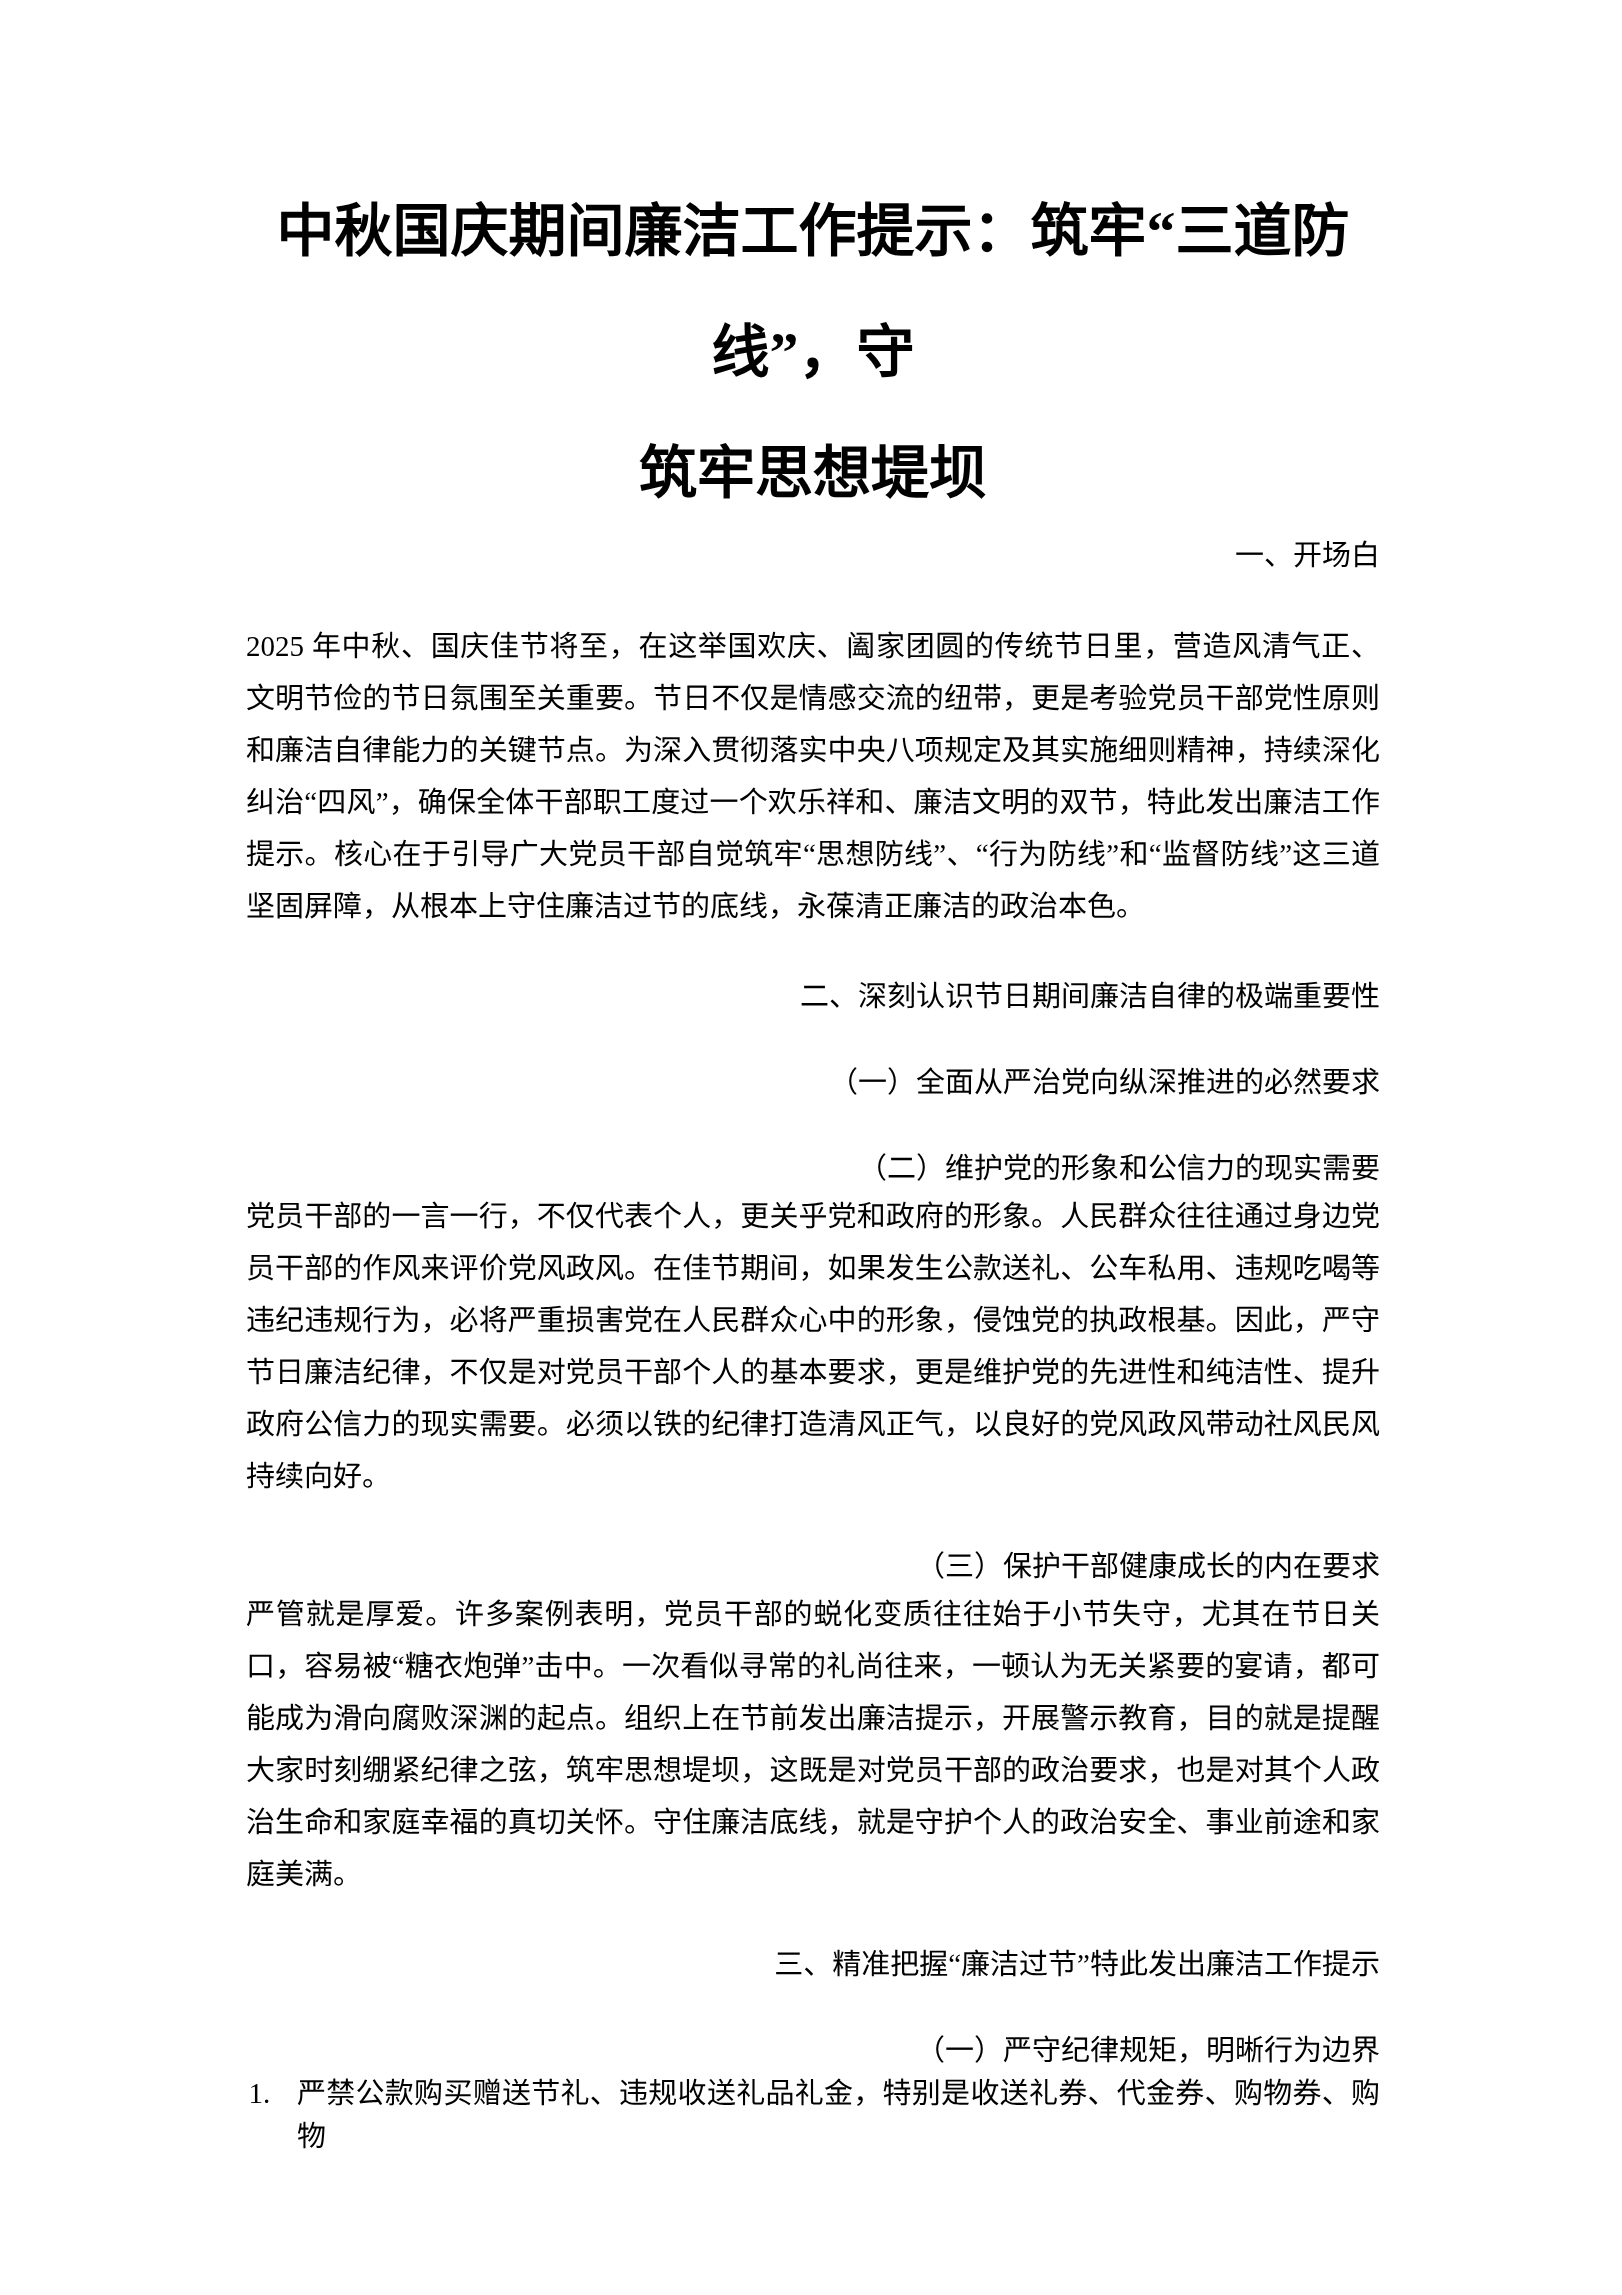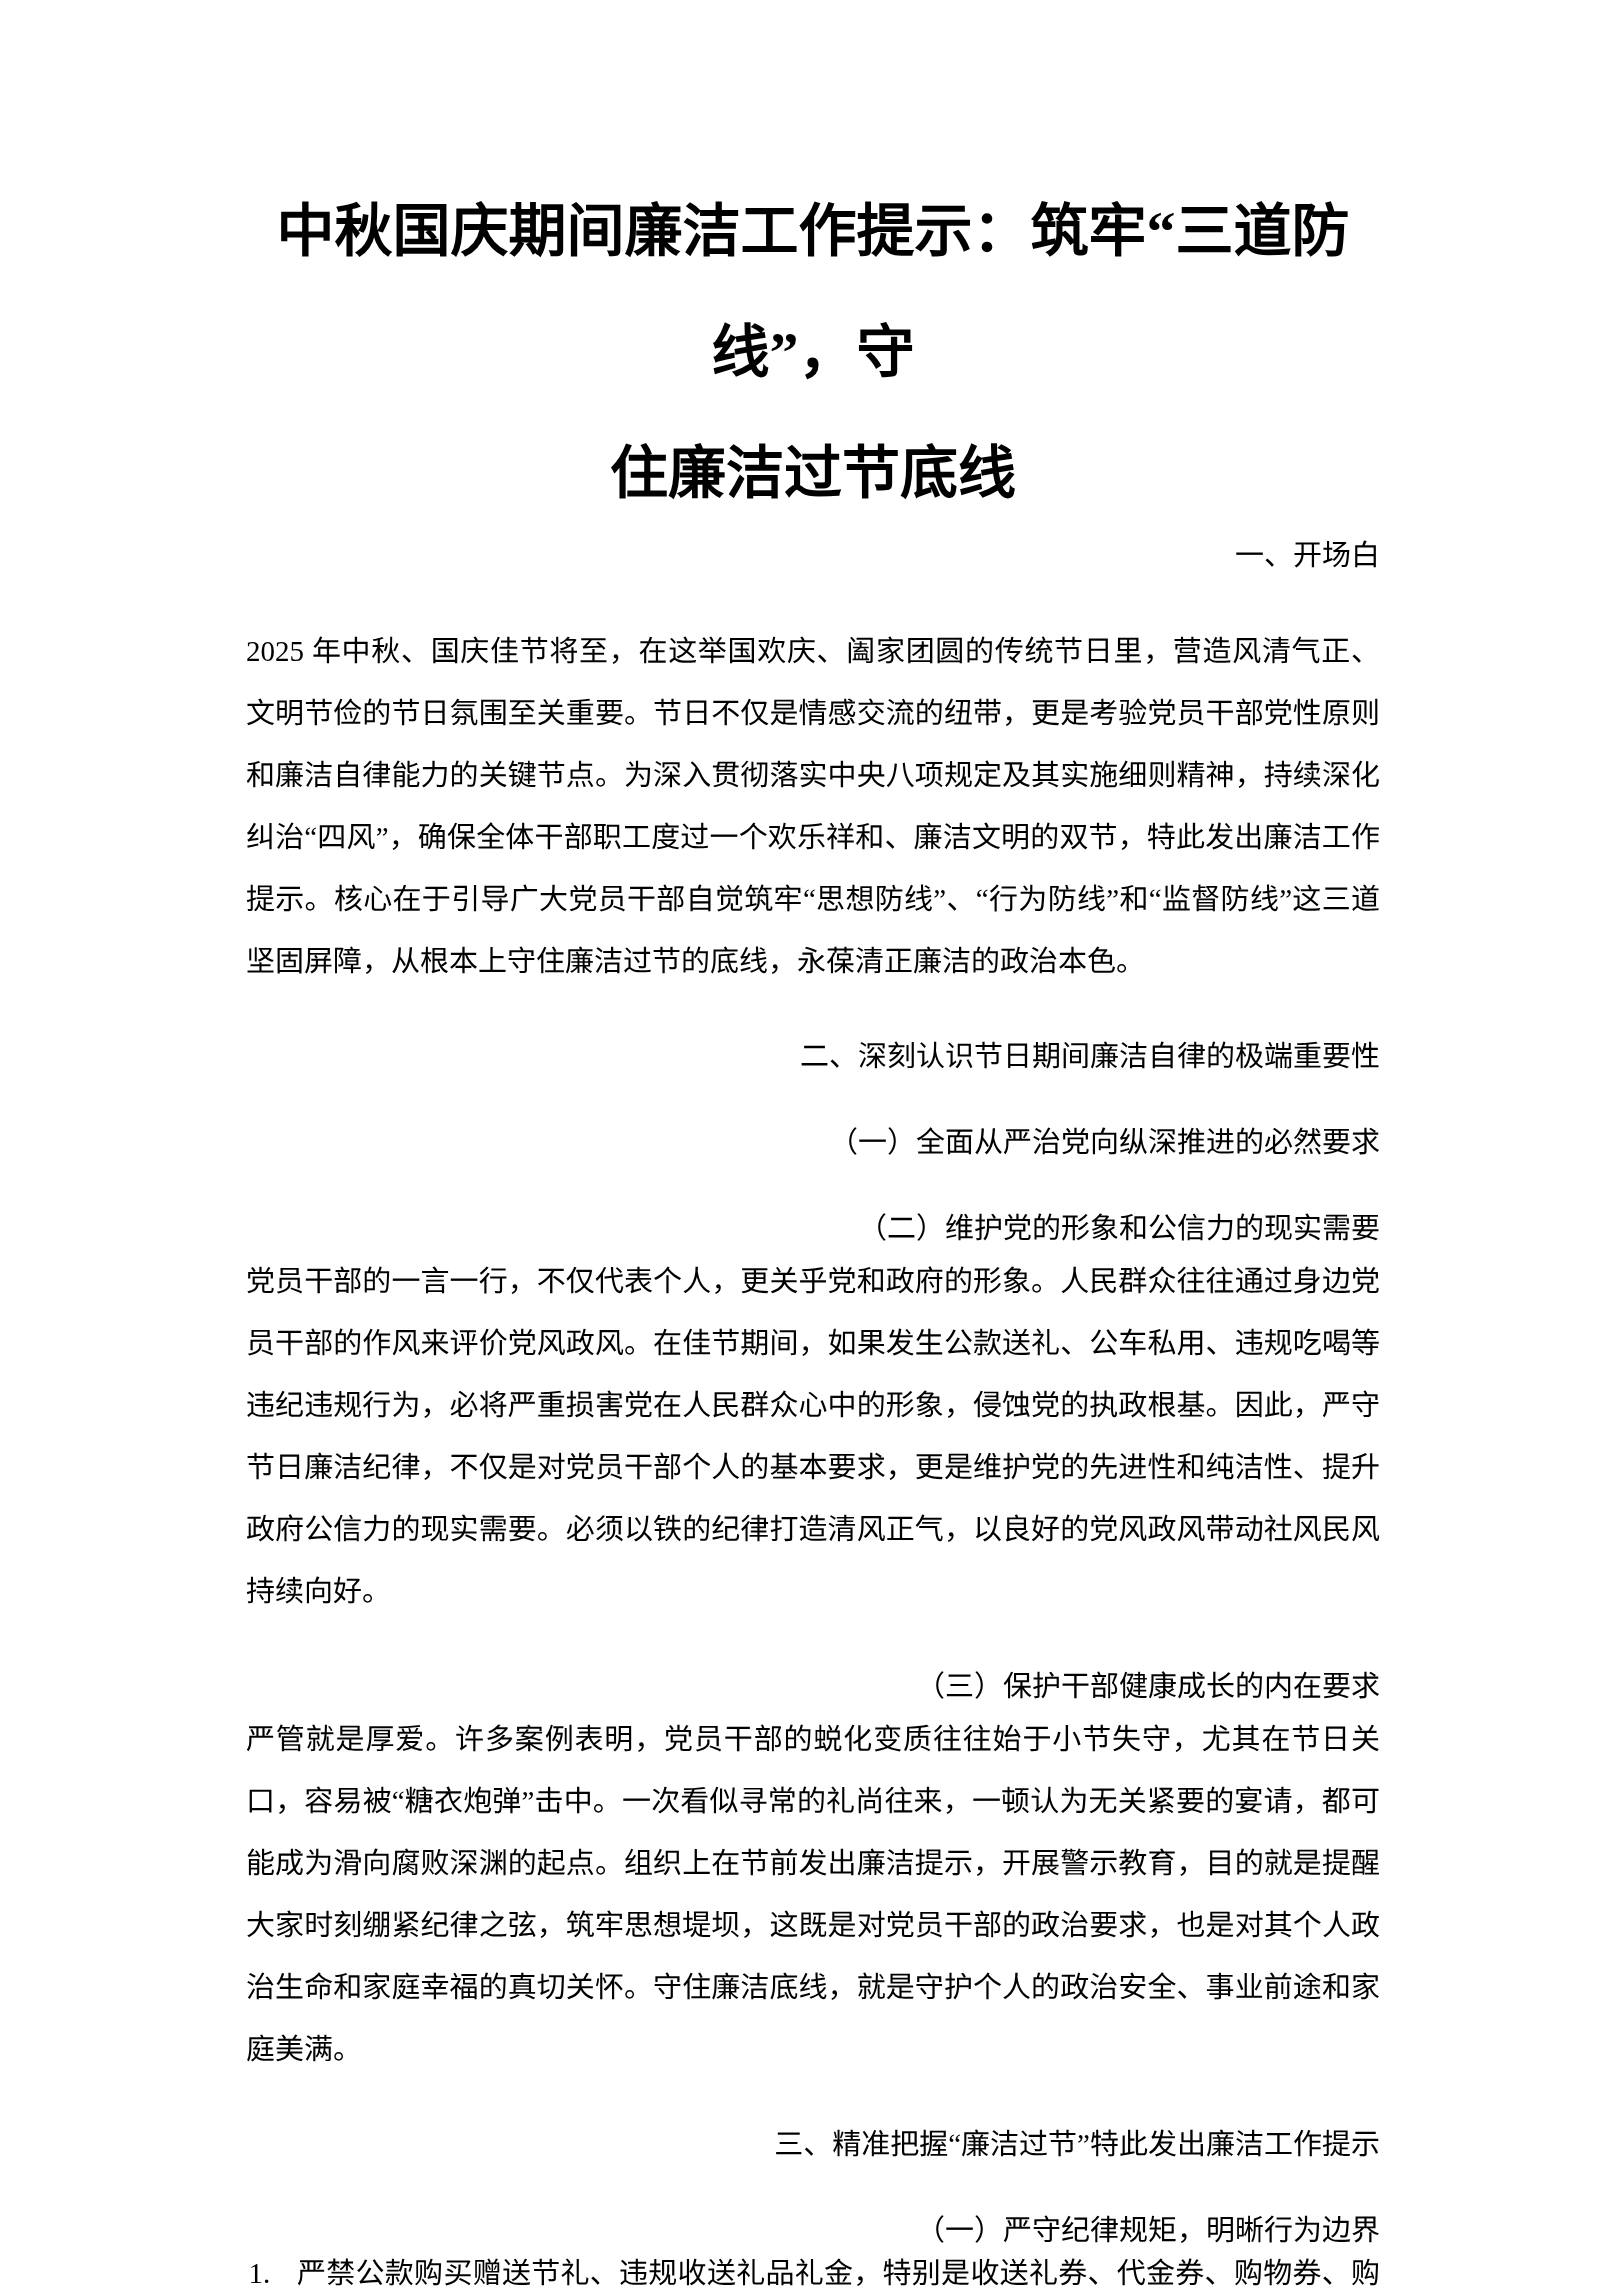--- a/index.html
+++ b/index.html
@@ -33,21 +33,21 @@
   }
   .h1, .h2 {
     font-size: 29px;
     line-height: 43px;
     font-weight: normal;
     margin: 0;
     text-align: right;
   }
   .para {
     font-size: 29px;
-    line-height: 62px;
+    line-height: 52px;
     margin: 0;
     text-align: justify;
   }
   .blk {
     margin-top: 43px;
   }
   .tight {
     margin-top: 0;
   }
   .list {
@@ -66,21 +66,21 @@
     top: 0;
   }
 </style>
 </head>
 <body>
 
 <div class="page">
 
   <h1 class="doc-title">
     <span class="title-line">中秋国庆期间廉洁工作提示：筑牢“三道防线”，守</span>
-    <span class="title-line">住廉洁过节底线</span>
+    <span class="title-line">筑牢思想堤坝</span>
   </h1>
 
   <p class="h1">一、开场白</p>
 
   <p class="para blk">2025 年中秋、国庆佳节将至，在这举国欢庆、阖家团圆的传统节日里，营造风清气正、文明节俭的节日氛围至关重要。节日不仅是情感交流的纽带，更是考验党员干部党性原则和廉洁自律能力的关键节点。为深入贯彻落实中央八项规定及其实施细则精神，持续深化纠治“四风”，确保全体干部职工度过一个欢乐祥和、廉洁文明的双节，特此发出廉洁工作提示。核心在于引导广大党员干部自觉筑牢“思想防线”、“行为防线”和“监督防线”这三道坚固屏障，从根本上守住廉洁过节的底线，永葆清正廉洁的政治本色。</p>
 
   <p class="h1 blk">二、深刻认识节日期间廉洁自律的极端重要性</p>
 
   <p class="h2 blk">（一）全面从严治党向纵深推进的必然要求</p>
 

